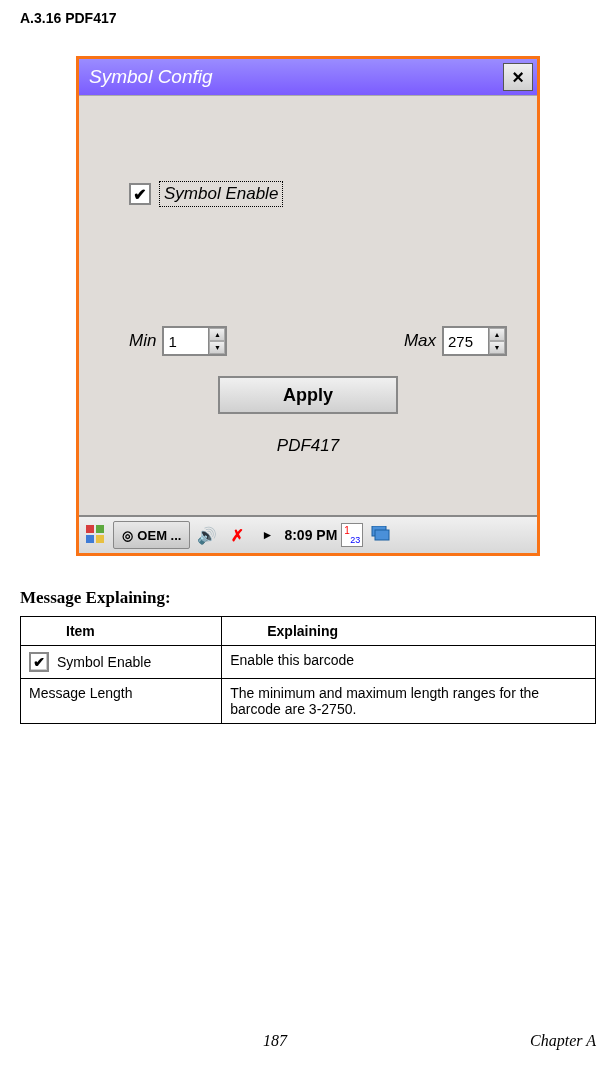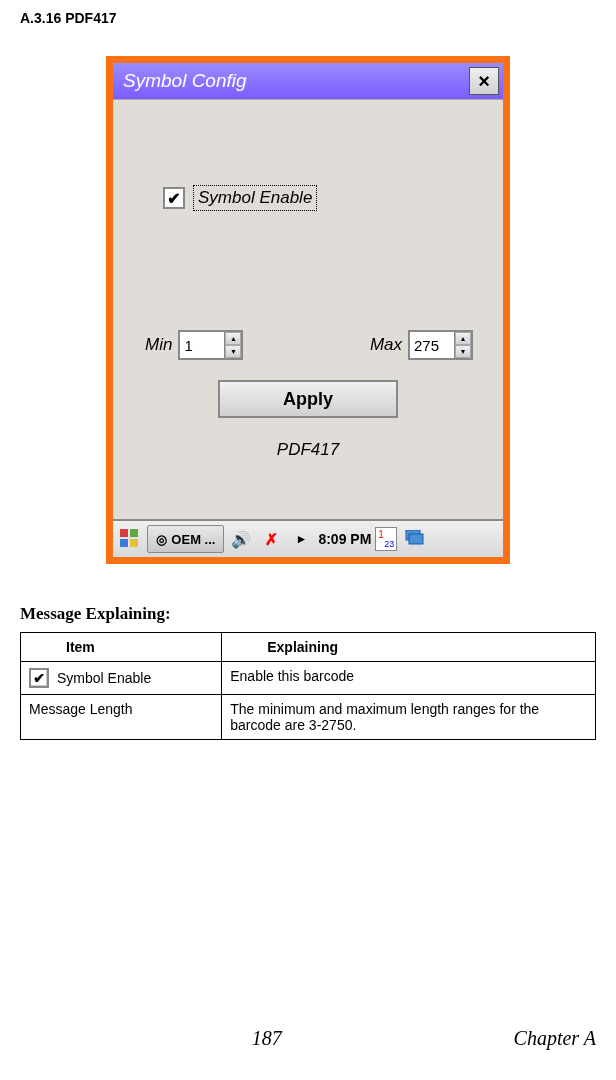--- a/index.html
+++ b/index.html
@@ -14,23 +14,23 @@
       font-family: Arial, Helvetica, sans-serif;
       position: relative;
       padding: 10px 20px;
     }
     .section-title {
       font-weight: bold;
       font-size: 14px;
       margin-bottom: 30px;
     }
     .screenshot-container {
-      width: 404px;
-      margin: 0 auto 40px;
-      border: 7px solid #f97316;
+      width: 464px;
+      margin: 0 auto 32px;
+      border: 3px solid #f97316;
     }
     .titlebar {
       background: linear-gradient(to bottom, #9a8cff, #7b5cff);
       display: flex;
       align-items: center;
       justify-content: space-between;
       height: 36px;
       padding: 0 4px;
     }
     .titlebar-text {
@@ -79,21 +79,21 @@
     .checkbox-label {
       font-size: 17px;
       font-style: italic;
       border: 1px dotted #000;
       padding: 2px 4px;
       font-family: "Comic Sans MS", cursive, sans-serif;
     }
     .minmax-row {
       position: absolute;
       top: 230px;
-      left: 32px;
+      left: 50px;
       right: 30px;
       display: flex;
       align-items: center;
       justify-content: space-between;
     }
     .field-group {
       display: flex;
       align-items: center;
     }
     .field-label {
@@ -272,21 +272,21 @@
     }
     .footer {
       position: absolute;
       bottom: 30px;
       left: 20px;
       right: 20px;
       display: flex;
       justify-content: space-between;
       font-family: Georgia, serif;
       font-style: italic;
-      font-size: 20px;
+      font-size: 16px;
     }
     .footer .page {
       text-align: center;
       flex: 1;
     }
     .footer .chap {
       font-style: italic;
     }
   </style>
 </head>

